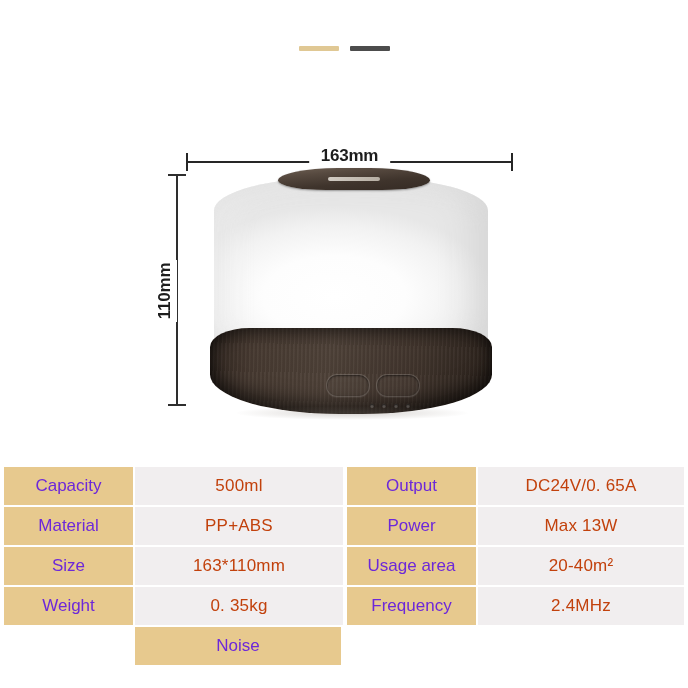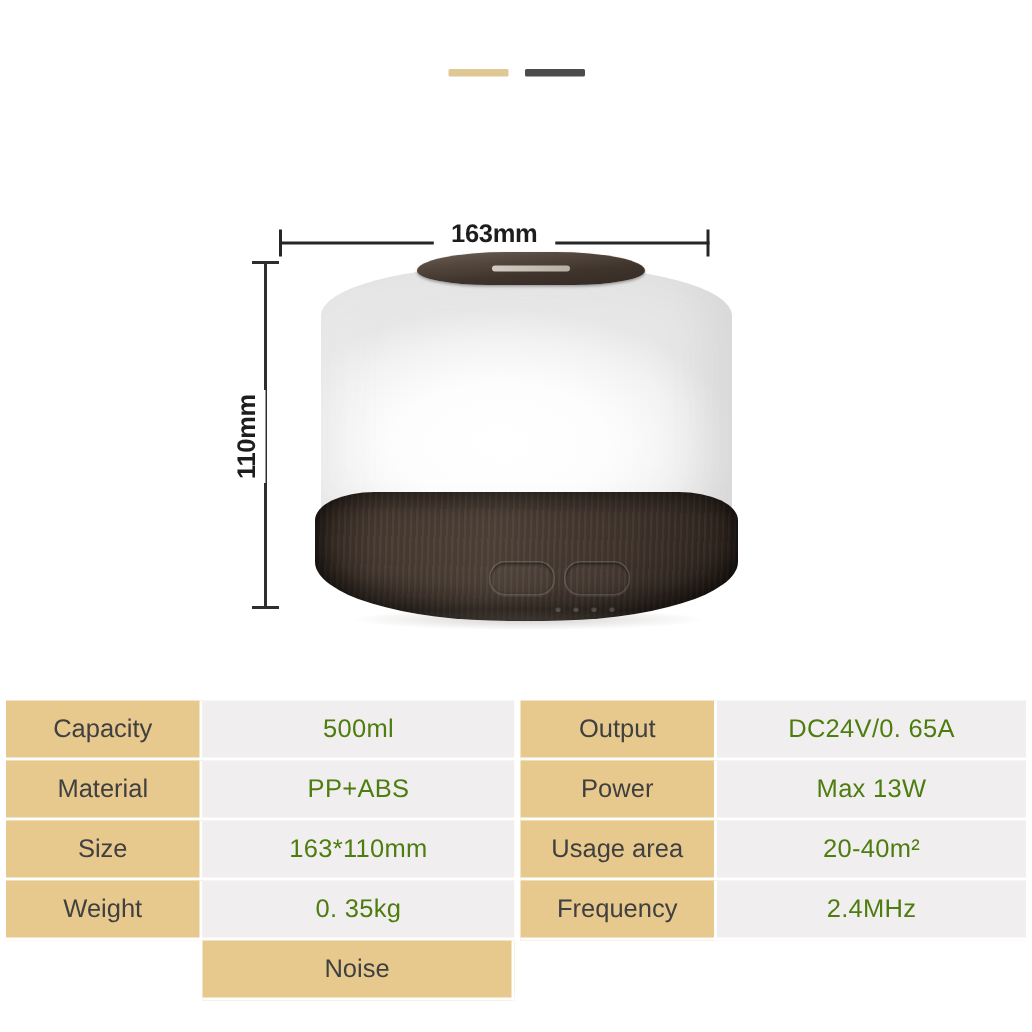--- a/index.html
+++ b/index.html
@@ -56,20 +56,21 @@
     height: 320px;
   }
 
   
   #dim-width {
     position: absolute;
     left: 186px;
     top: 20px;
     width: 287px;
     height: 24px;
+    padding-left: 40px;
   }
   #dim-width .axis {
     position: absolute;
     left: 0;
     top: 11px;
     width: 100%;
     height: 2px;
     background: #262626;
   }
   #dim-width .cap {
@@ -258,27 +259,27 @@
     display: grid;
     grid-template-columns: 131px 208px 4px 131px 206px;
     grid-auto-rows: 40px;
     row-gap: 0px;
   }
   .cell {
     display: flex;
     align-items: center;
     justify-content: center;
     font-size: 17px;
-    color: #4d7c0f;
+    color: #c2410c;
     border-bottom: 2px solid #ffffff;
     white-space: nowrap;
   }
   .cell.label {
     background: #e7c98e;
-    color: #404040;
+    color: #6d28d9;
     border-right: 2px solid #ffffff;
   }
   .cell.value {
     background: #f1eeef;
     letter-spacing: 0.2px;
   }
   .cell.gap {
     background: #ffffff;
     border-bottom: 2px solid #ffffff;
   }

